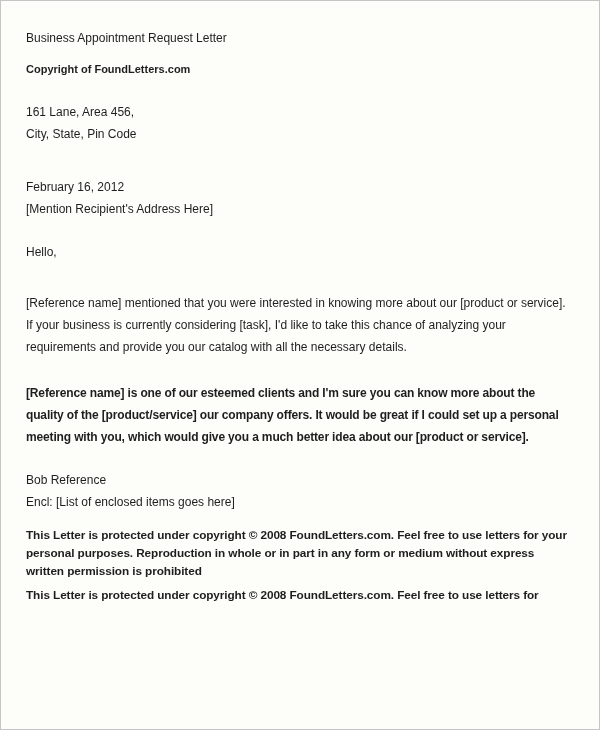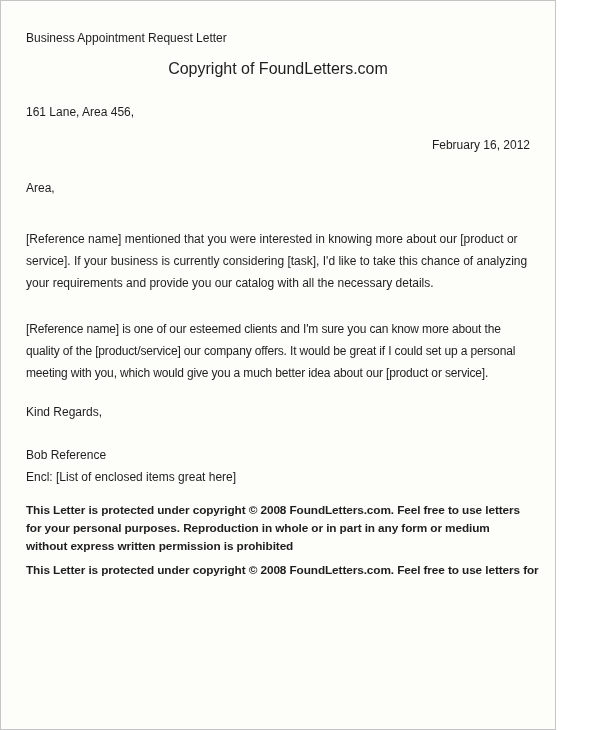--- a/index.html
+++ b/index.html
@@ -1,83 +1,84 @@
 <!DOCTYPE html>
 <html style="--page-bg: #fdfdfa; --page-border: #c5c5c5; --page-text: #1e1e1e;"><head>
 <meta charset="utf-8">
 <style>
   html, body { margin: 0; padding: 0; background: #ffffff; }
   .page {
     position: relative;
-    width: 556px;
+    width: 600px;
     height: 730px;
     box-sizing: border-box;
     background: var(--page-bg, #fdfdfa);
     border: 1px solid var(--page-border, #c5c5c5);
     padding: 26px 25px 0 25px;
     font-family: "Liberation Sans", sans-serif;
     font-size: 12px;
     line-height: 22px;
     color: var(--page-text, #1e1e1e);
     overflow: hidden;
   }
   .line { margin: 0; }
   .para { margin: 0; }
-  .bold { font-weight: normal; font-size: 16px; text-align: center; }
+  .bold { font-weight: bold; font-size: 11px; }
   .footer {
     font-weight: bold;
     font-size: 11.8px;
     line-height: 18px;
     letter-spacing: -0.1px;
     margin: 0;
   }
   .tight { letter-spacing: -0.15px; }
   .nowrap { white-space: nowrap; }
   .m-copyright { margin-top: 9px; }
   .m-address   { margin-top: 21px; }
-  .m-dateblock { margin-top: 11px; text-align: right; }
+  .m-dateblock { margin-top: 31px; }
   .m-hello     { margin-top: 21px; }
   .m-p1        { margin-top: 29px; }
-  .m-p2        { margin-top: 24px; }
+  .m-p2        { margin-top: 24px; font-weight: bold; }
   .m-closing   { margin-top: 17px; }
   .m-sig       { margin-top: 21px; }
   .m-footer    { margin-top: 13px; }
   .m-repeat    { margin-top: 6px; }
 </style>
 </head>
 <body>
 
 <div class="page">
 
   <div class="line">Business Appointment Request Letter</div>
 
   <div class="line bold m-copyright">Copyright of FoundLetters.com</div>
 
   <div class="m-address">
     <div class="line">161 Lane, Area 456,</div>
+    <div class="line">City, State, Pin Code</div>
   </div>
 
   <div class="m-dateblock">
     <div class="line">February 16, 2012</div>
+    <div class="line">[Mention Recipient's Address Here]</div>
   </div>
 
-  <div class="line m-hello">Area,</div>
+  <div class="line m-hello">Hello,</div>
 
   <p class="para m-p1">[Reference name] mentioned that you were interested in knowing more about our [product or service]. If your business is currently considering [task], I'd like to take this chance of analyzing your requirements and provide you our catalog with all the necessary details.</p>
 
   <div class="para m-p2 tight">
     <div>[Reference name] is one of our esteemed clients and I'm sure you can know more about the quality of the [product/service] our company offers. It would be great if I could set up a personal meeting with you, which would give you a much better idea about our [product or service].</div>
   </div>
 
   <div class="m-closing">
-    <div class="line">Kind Regards,</div>
   </div>
 
   <div class="m-sig">
     <div class="line">Bob Reference</div>
-    <div class="line">Encl: [List of enclosed items great here]</div>
+    <div class="line">Encl: [List of enclosed items goes here]</div>
   </div>
 
   <p class="footer m-footer">This Letter is protected under copyright © 2008 FoundLetters.com. Feel free to use letters for your personal purposes. Reproduction in whole or in part in any form or medium without express written permission is prohibited</p>
 
   <div class="footer m-repeat nowrap">This Letter is protected under copyright © 2008 FoundLetters.com. Feel free to use letters for</div>
 
 </div>
 
 </body></html>

